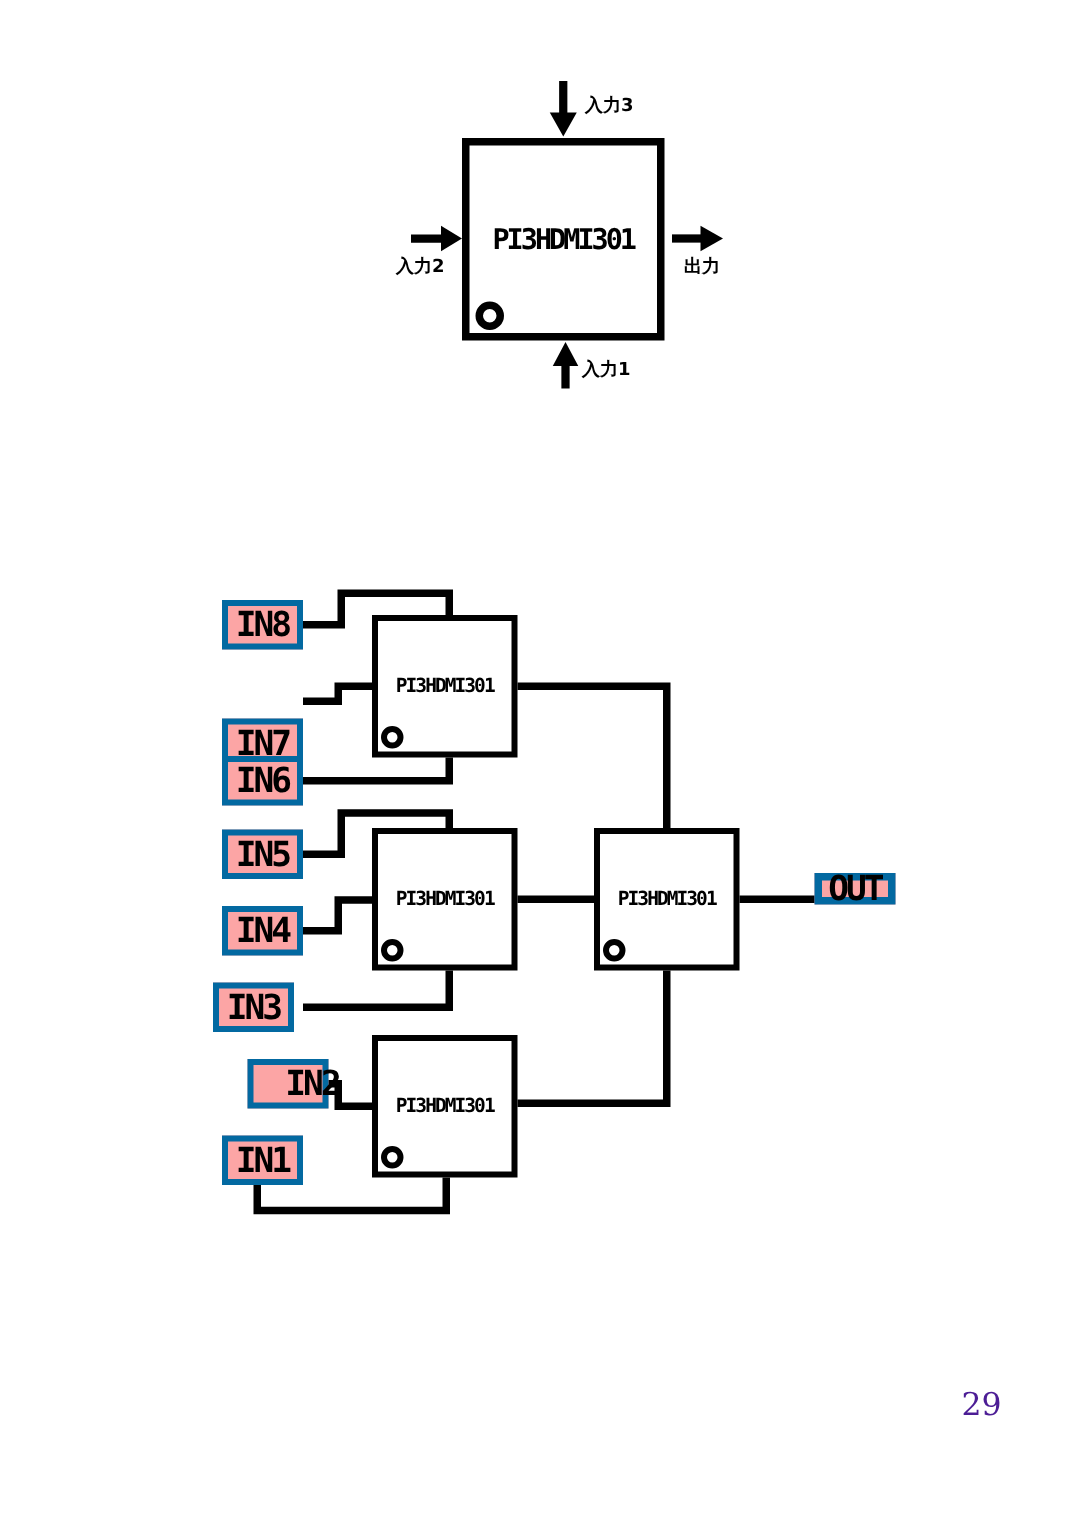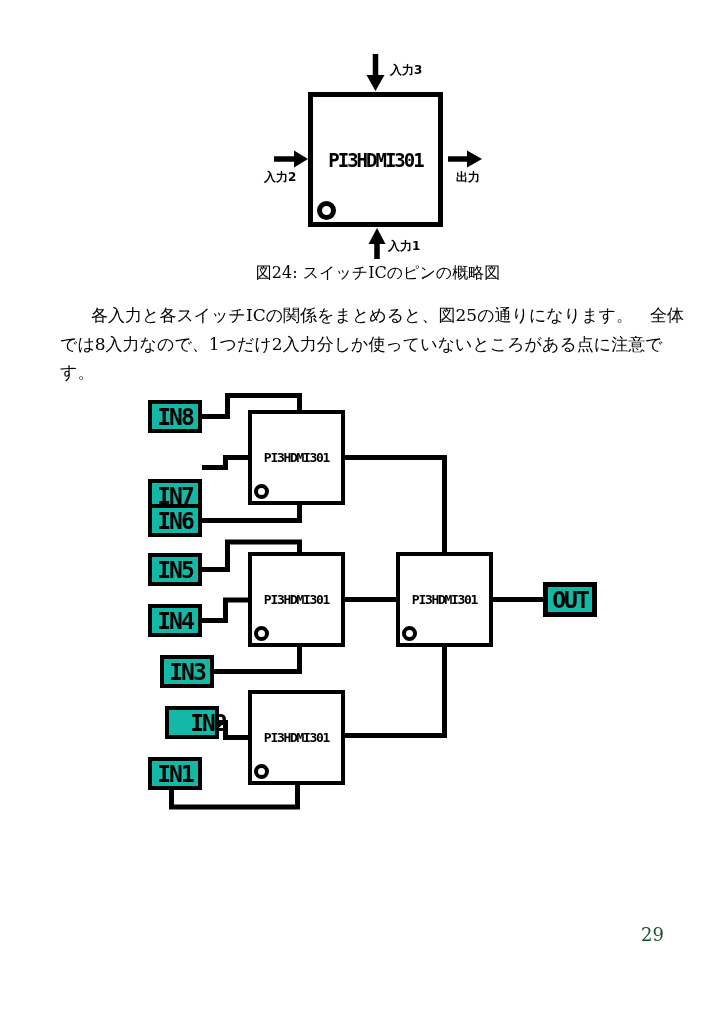--- a/index.html
+++ b/index.html
@@ -38,41 +38,41 @@
   
   .bodytext {
     position:absolute; left:60px; top:301px; width:614px;
     font-size:17px; line-height:28.5px;
   }
   .bodytext .line { white-space:nowrap; }
   .bodytext .line.indent { text-indent:31px; }
 
   
   .inbox, .outbox {
-    position:absolute; box-sizing:border-box; background:#14b8a6;
-    border:4px solid #000000;
+    position:absolute; box-sizing:border-box; background:#fca5a5;
+    border:4px solid #0369a1;
     display:flex; align-items:center; justify-content:center;
     font-family:"DejaVu Sans Mono", monospace; font-weight:bold;
     font-size:23px; letter-spacing:-2px;
   }
   .inbox { width:54px; height:33px; }
-  .outbox { left:543px; top:582px; width:54px; height:35px; border-width:5px; }
+  .outbox { left:543px; top:582px; width:54px; height:21px; border-width:5px; }
   .ic {
     position:absolute; width:97px; height:95px; box-sizing:border-box;
     border:4px solid #000; background:#fff;
     display:flex; align-items:center; justify-content:center;
   }
   .ic .ic-label {
     font-family:"DejaVu Sans Mono", monospace; font-weight:bold;
     font-size:13px; letter-spacing:-1.3px; white-space:nowrap;
   }
 
   .pagenum {
     position:absolute; left:641px; top:924px;
-    font-size:18px; color:#14532d;
+    font-size:21px; color:#4c1d95;
   }
 </style>
 </head>
 <body>
 
 <div class="page">
 
   <svg class="linework" viewBox="0 0 726 1024">
 
     <g>
@@ -107,34 +107,28 @@
   </svg>
 
   <div class="chip-big">
     <span class="chip-label">PI3HDMI301</span>
     <span class="donut lg"></span>
   </div>
   <div class="pinlabel" style="left:390px; top:62px;">入力3</div>
   <div class="pinlabel" style="left:264px; top:169px;">入力2</div>
   <div class="pinlabel" style="left:456px; top:169px;">出力</div>
   <div class="pinlabel" style="left:388px; top:238px;">入力1</div>
-  <div class="caption" style="left:183px; top:263px; width:390px;">図24: スイッチICのピンの概略図</div>
 
-  <div class="bodytext">
-    <div class="line indent">各入力と各スイッチICの関係をまとめると、図25の通りになります。　全体</div>
-    <div class="line">では8入力なので、1つだけ2入力分しか使っていないところがある点に注意で</div>
-    <div class="line">す。</div>
-  </div>
 
   <div class="inbox" style="left:148px; top:400px;">IN8</div>
   <div class="inbox" style="left:148px; top:451px;margin-top:28px;">IN7</div>
   <div class="inbox" style="left:148px; top:504px;">IN6</div>
   <div class="inbox" style="left:148px; top:553px;">IN5</div>
   <div class="inbox" style="left:148px; top:604px;">IN4</div>
-  <div class="inbox" style="left:160px; top:655px;">IN3</div>
+  <div class="inbox" style="left:142px; top:655px;">IN3</div>
   <div class="inbox" style="left:165px; top:706px;padding-left:32px;">IN2</div>
   <div class="inbox" style="left:148px; top:757px;">IN1</div>
 
   <div class="ic" style="left:248px; top:410px;">
     <span class="ic-label">PI3HDMI301</span>
     <span class="donut sm"></span>
   </div>
   <div class="ic" style="left:248px; top:552px;">
     <span class="ic-label">PI3HDMI301</span>
     <span class="donut sm"></span>

